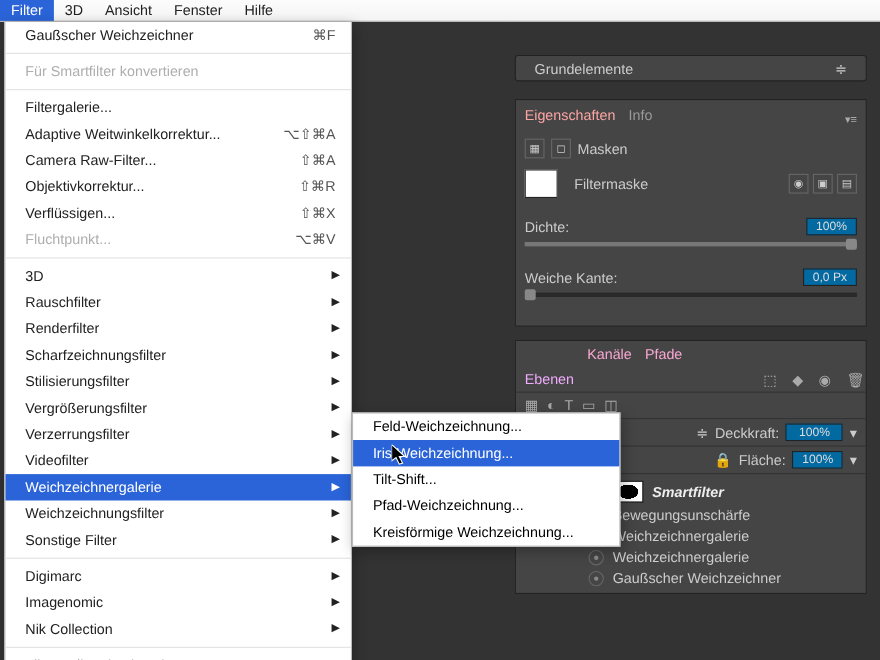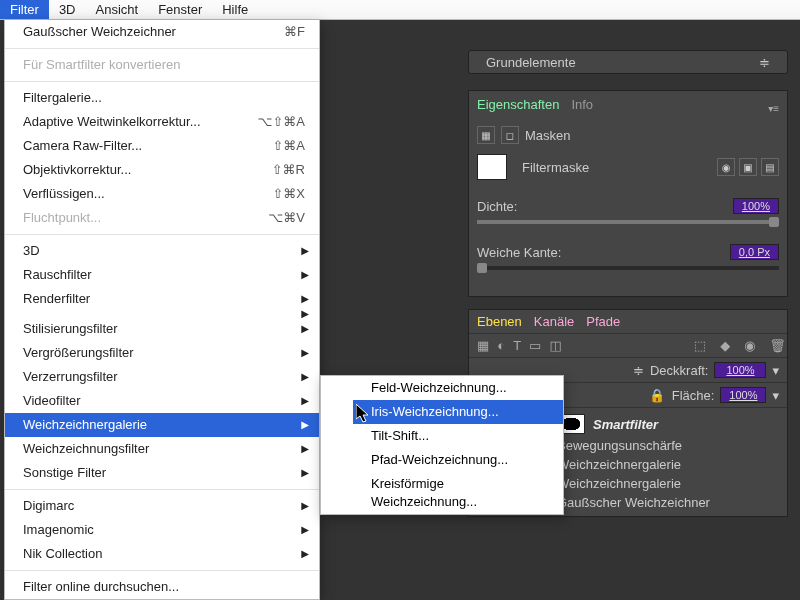--- a/index.html
+++ b/index.html
@@ -8,47 +8,47 @@
 .menubar .mitem { padding:2px 10px; }
 .menubar .mitem.sel { background:#2a64d8; color:#fff; }
 .dropdown { position:absolute; left:4px; top:20px; width:316px; background:#fff; border:1px solid #bbb; border-top:none; box-shadow:2px 4px 12px rgba(0,0,0,.3); font-size:14px; color:#222; z-index:10; }
 .dropdown .row { display:flex; justify-content:space-between; align-items:center; padding:3px 14px 3px 18px; position:relative; line-height:18px; }
 .dropdown .row.disabled { color:#aeaeae; }
 .dropdown .row.sel { background:#2a64d8; color:#fff; }
 .dropdown .sep { height:1px; background:#e2e2e2; margin:4px 0; }
 .dropdown .sc { color:#555; font-size:13px; }
 .dropdown .arrow { font-size:10px; color:#222; position:absolute; right:10px; }
 .dropdown .row.sel .arrow { color:#fff; }
-.submenu { position:absolute; left:320px; top:375px; width:244px; background:#fff; border:1px solid #bbb; box-shadow:2px 4px 12px rgba(0,0,0,.3); font-size:14px; z-index:11;padding-left:32px; }
+.submenu { position:absolute; left:320px; top:375px; width:244px; background:#fff; border:1px solid #bbb; box-shadow:2px 4px 12px rgba(0,0,0,.3); font-size:14px; z-index:11; }
 .submenu .row { padding:3px 14px 3px 18px; line-height:18px; }
 .submenu .row.sel { background:#2a64d8; color:#fff; }
 .cursor { position:absolute; left:356px; top:404px; z-index:20; pointer-events:none; }
 .right-area { position:absolute; right:12px; top:50px; width:320px; color:#ccc; font-size:12px; }
 .preset-bar { background:#454545; border:1px solid #222; display:flex; align-items:center; height:24px; padding:0 17px; margin-bottom:16px; border-radius:3px; }
 .preset-bar .dd { flex:1; }
 .preset-bar .chev { color:#ccc; }
 .panel { background:#454545; border:1px solid #222; padding:6px 8px; }
 .tabs { display:flex; gap:12px; font-size:12px; margin-bottom:8px; }
 .tabs .tab { color:#999; }
-.tabs .tab.active { color:#86efac; }
+.tabs .tab.active { color:#fca5a5; }
 .masken-row { display:flex; align-items:center; gap:6px; margin:6px 0 10px; }
 .ico { width:18px; height:18px; border:1px solid #666; display:flex; align-items:center; justify-content:center; font-size:10px; color:#ccc; }
 .mask-row { display:flex; align-items:center; gap:15px; margin-bottom:18px; }
 .swatch { width:30px; height:26px; background:#fff; border:1px solid #222; }
 .iconrow { display:flex; gap:4px; margin-left:auto; }
 .prop { display:flex; justify-content:space-between; align-items:center; margin:8px 0 2px; }
-.valbox { background:#4c1d95; border:1px solid #222; padding:1px 8px; color:#ddd; font-size:11px;text-decoration:underline; }
+.valbox { background:#0369a1; border:1px solid #222; padding:1px 8px; color:#ddd; font-size:11px; }
 .slider { height:4px; background:#2a2a2a; position:relative; margin:6px 0 20px; }
 .slider .thumb { position:absolute; width:10px; height:10px; background:#888; border-radius:2px; top:-3px; left:0; }
 .slider.full .thumb { left:calc(100% - 10px); }
 .slider.full { background:#777; }
 .layers-panel { background:#454545; border:1px solid #222; margin-top:12px; }
 .lp-tabs { display:flex; gap:12px; padding:4px 8px; border-bottom:1px solid #333; }
 .lp-tabs .tab { color:#f9a8d4; }
-.lp-tabs .tab.active { color:#fde047; }
+.lp-tabs .tab.active { color:#f0abfc;margin-top:23px; }
 .lp-toolbar { display:flex; gap:8px; padding:4px 8px; border-bottom:1px solid #333; color:#aaa; font-size:12px; align-items:center; }
 .lp-toolbar span { cursor:default; }
 .lp-opts { display:flex; align-items:center; gap:6px; padding:4px 8px; border-bottom:1px solid #333; justify-content:flex-end; }
 .lp-opts .valbox { width:52px; text-align:center; }
 .lp-lock { display:flex; align-items:center; gap:6px; padding:4px 8px; border-bottom:1px solid #333; justify-content:flex-end; }
 .filter-list { padding:4px 0 4px 60px; }
 .filter-list .frow { display:flex; align-items:center; gap:8px; padding:2px 6px; color:#ccc; font-size:11px; }
 .filter-list .frow.hdr { font-weight:bold; color:#eee;font-style:italic; }
 .eye { width:14px; height:14px; border-radius:50%; border:1px solid #666; display:inline-block; position:relative; }
 .eye::after { content:""; position:absolute; width:4px; height:4px; background:#888; border-radius:50%; top:4px; left:4px; }
@@ -108,20 +108,21 @@
     </div>
   <div class="row">
       <span>Rauschfilter</span>
       <span class="arrow">▶</span>
     </div>
   <div class="row">
       <span>Renderfilter</span>
       <span class="arrow">▶</span>
     </div>
   <div class="row">
+      <span>Scharfzeichnungsfilter</span>
       <span class="arrow">▶</span>
     </div>
   <div class="row">
       <span>Stilisierungsfilter</span>
       <span class="arrow">▶</span>
     </div>
   <div class="row">
       <span>Vergrößerungsfilter</span>
       <span class="arrow">▶</span>
     </div>

